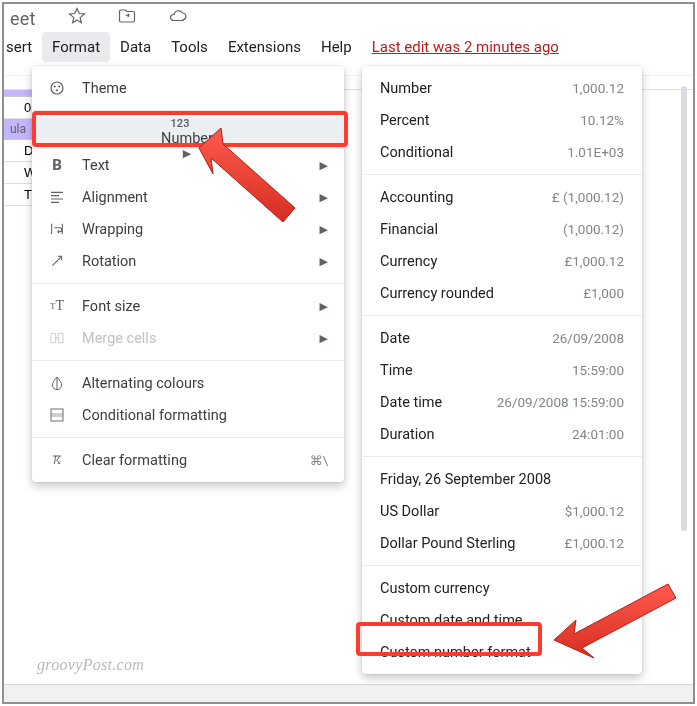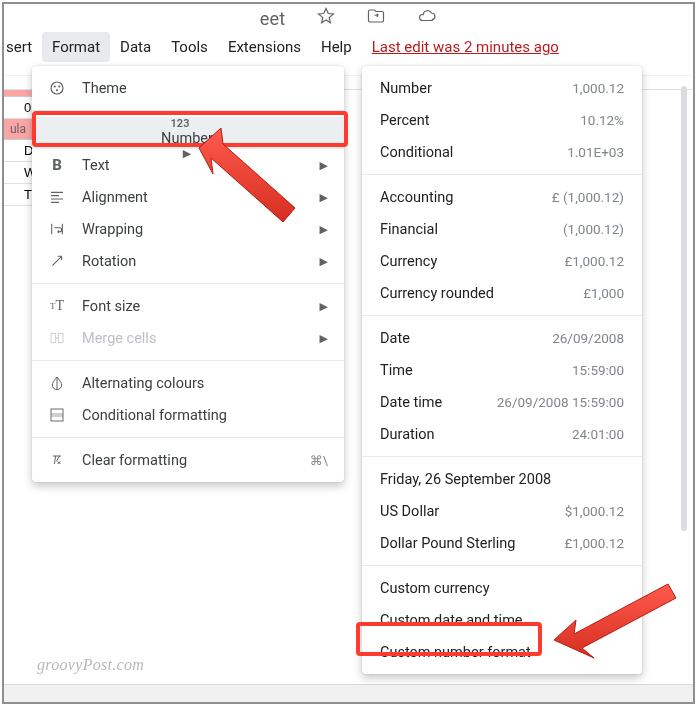--- a/index.html
+++ b/index.html
@@ -19,21 +19,21 @@
     height: 702px;
     margin: 2px;
     position: relative;
     overflow: hidden;
     background: #fff;
   }
   
   .titlebar {
     display: flex; align-items: center; gap: 32px;
     padding: 3px 6px 3px 6px;
-    font-size: 18px; color: #5f6368; justify-content: center;
+    font-size: 18px; color: #5f6368;
   }
   .titlebar .title { letter-spacing: .2px; }
   .titlebar svg { fill: #5f6368; }
   
   .menubar {
     display: flex; align-items: center; gap: 0;
     padding: 0 0 13px 0; border-bottom: 1px solid #f1f1f1;
     font-size: 15px;
   }
   .menubar .mitem {
@@ -50,21 +50,21 @@
   
   .sheetbg {
     position: absolute; left: 0; top: 62px; width: 100%;
     z-index: 0; color:#5f6368;
   }
   .sheetbg .fxrow {
     display:flex; align-items:center; border-bottom:1px solid #e0e0e0;
     height:24px; font-size:13px;
   }
   .sheetbg .colhead{
-    background:#fca5a5; border-bottom:1px solid #ccc;
+    background:#c4b5fd; border-bottom:1px solid #ccc;
     border-right:1px solid #ccc; padding:3px 6px; font-size:12px;
   }
   .sheetbg .cell {
     border-bottom:1px solid #e0e0e0; border-right:1px solid #e0e0e0;
     padding:3px 20px; font-size:13px; font-family:Arial,sans-serif;
     color:#000;
   }
   
   .dropdown {
     position: absolute;

